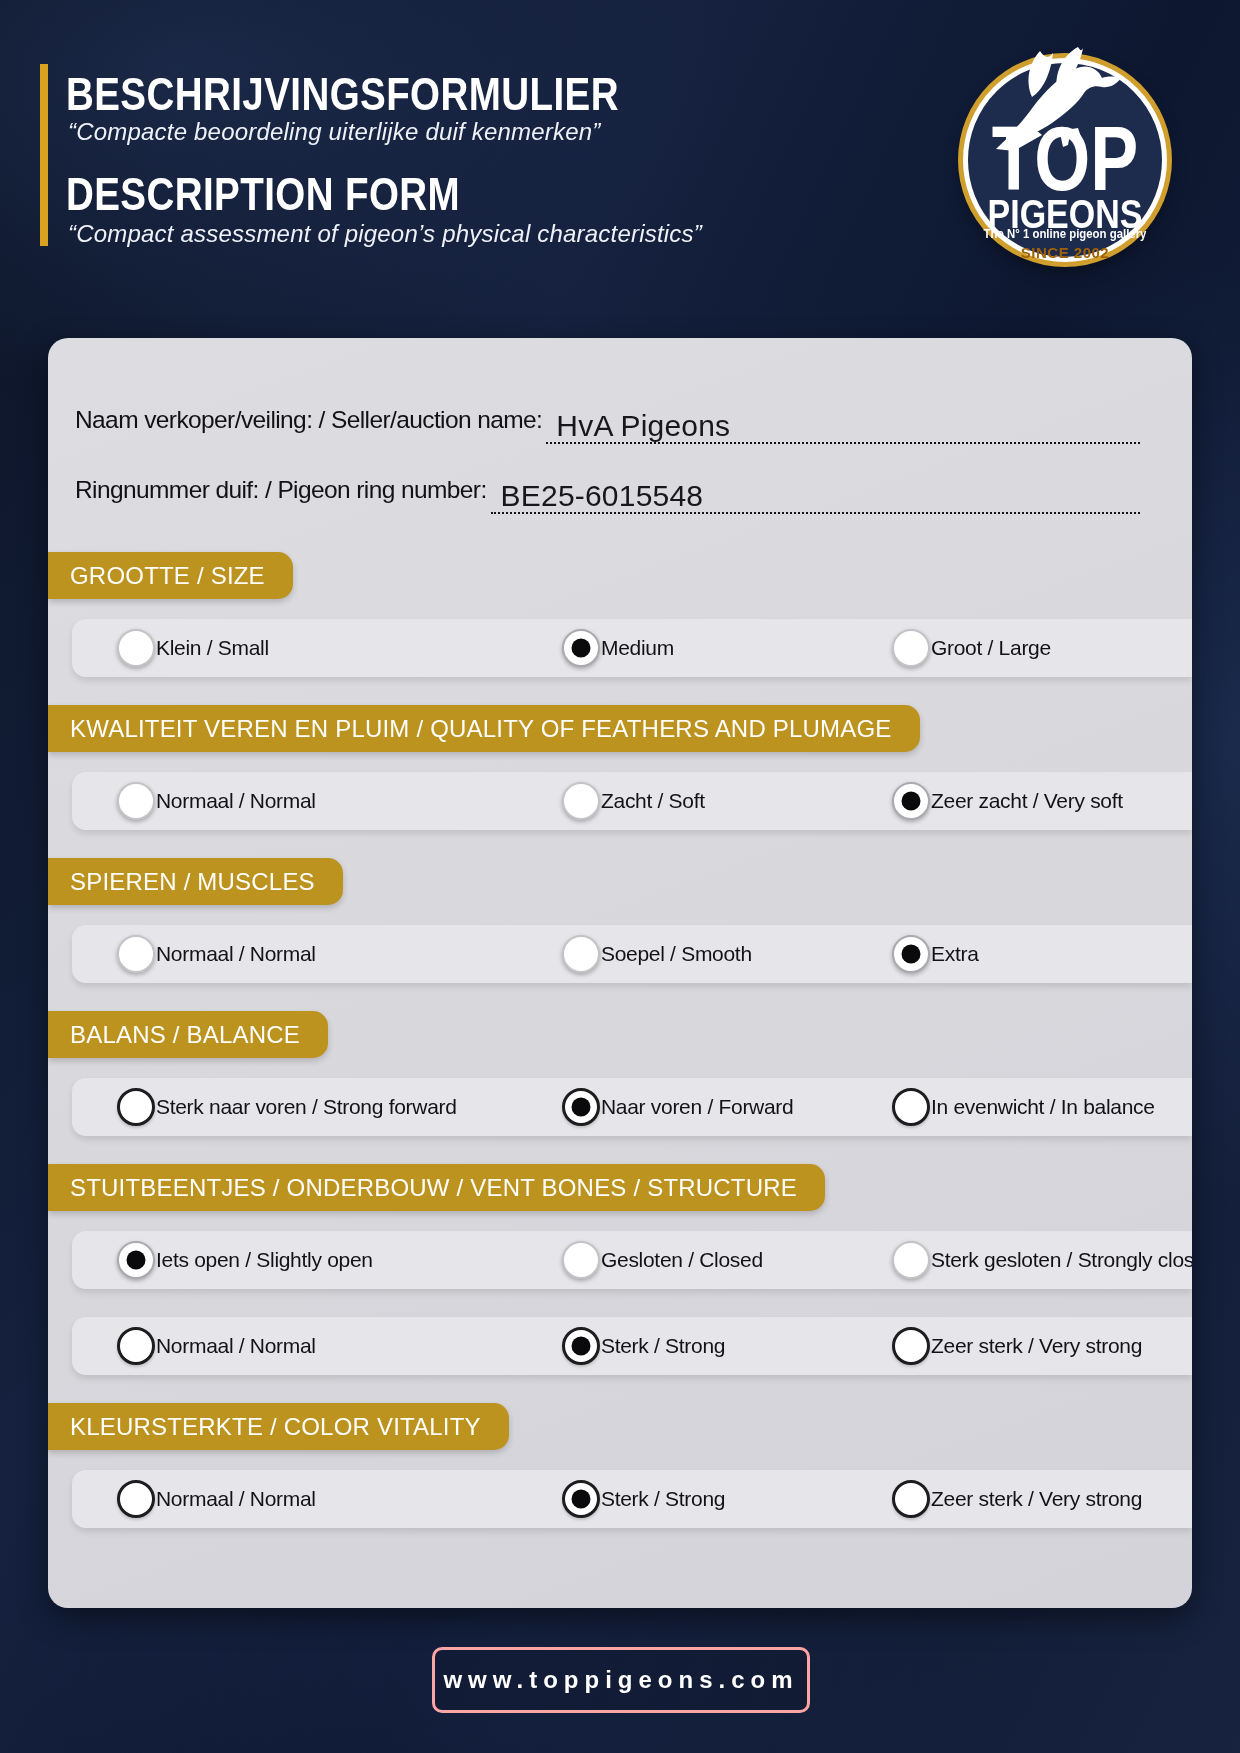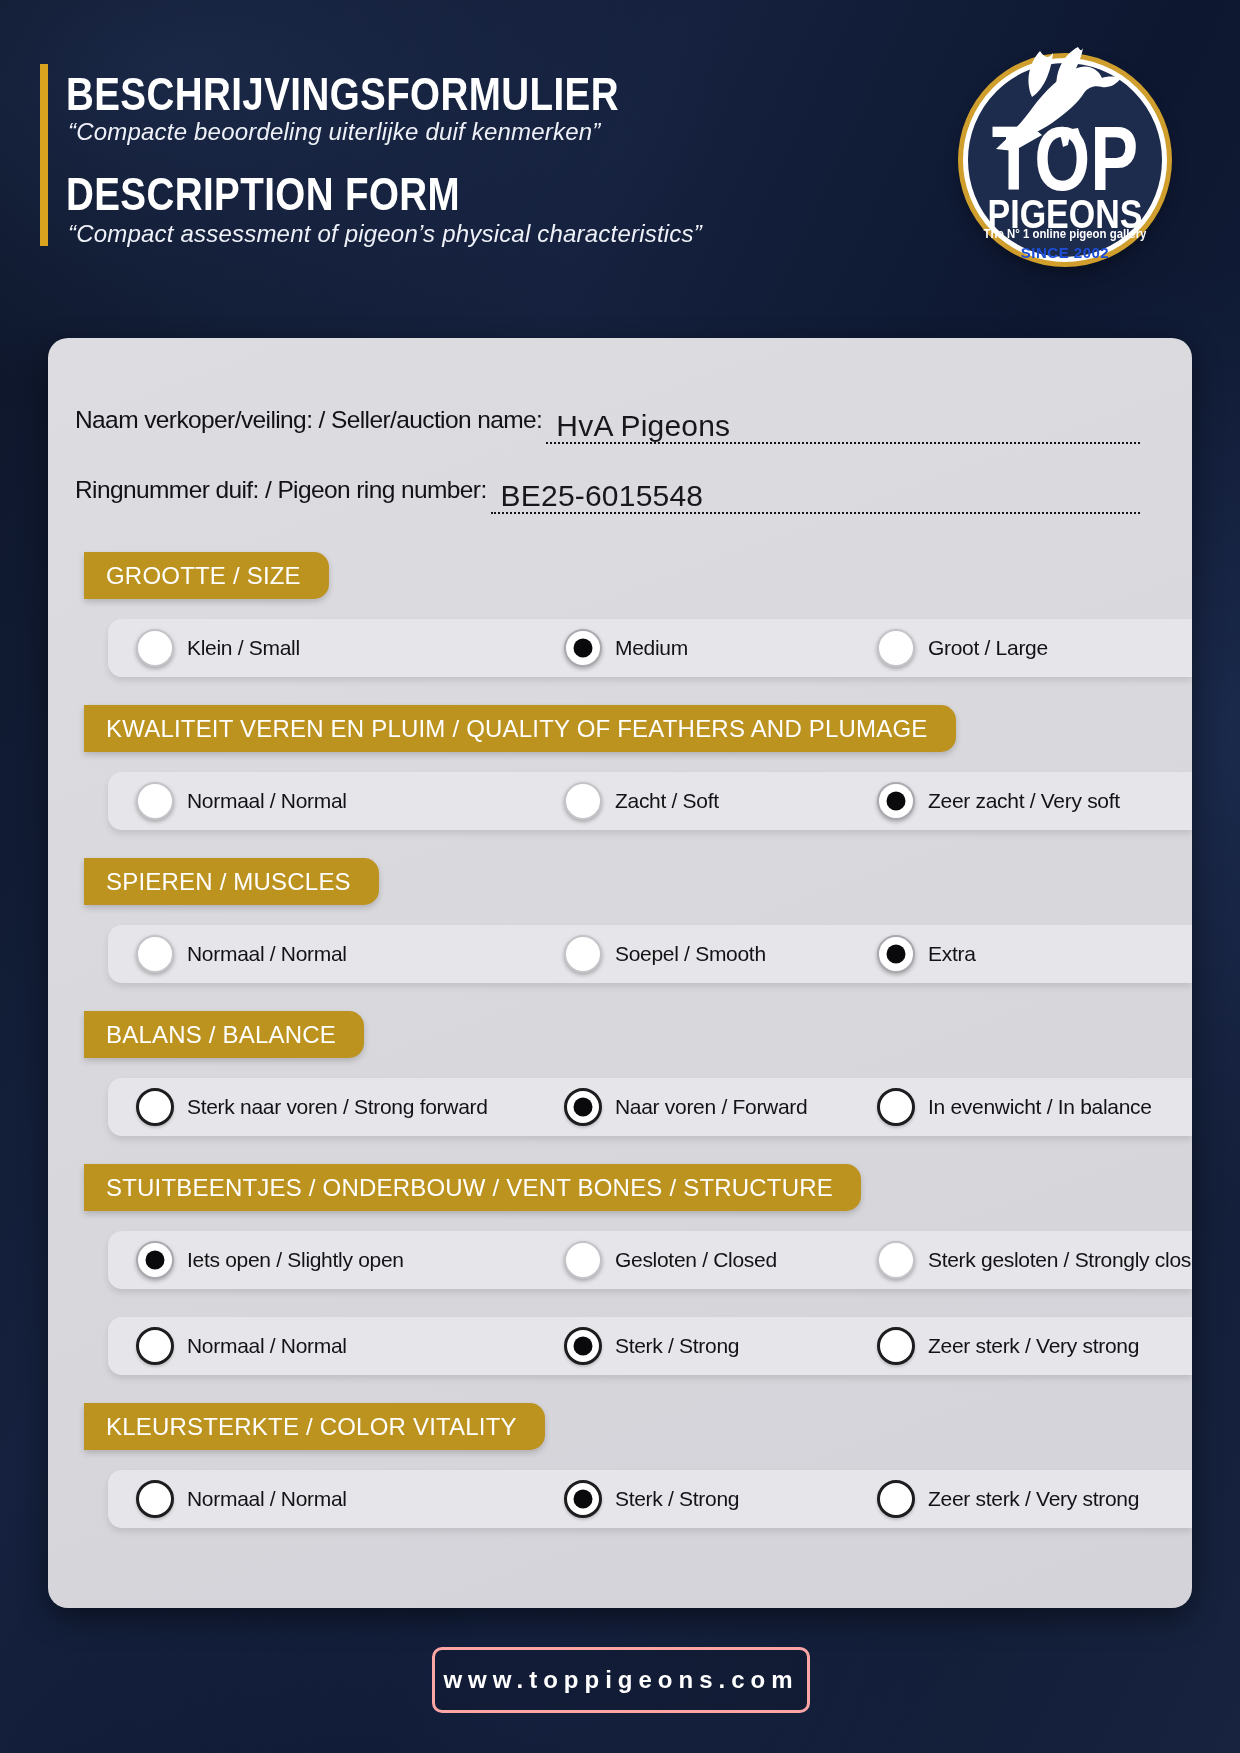--- a/index.html
+++ b/index.html
@@ -25,43 +25,43 @@
 
   
   .logo{position:absolute;left:963px;top:58px;width:204px;height:204px;}
   .logo-circle{position:absolute;inset:0;border-radius:50%;background:#1d2b4c;
                border:5px solid #fff;box-shadow:0 0 0 5px #cf9e2c,0 8px 18px rgba(0,0,0,.45);}
   .logo-text{position:absolute;width:100%;text-align:center;color:#fff;white-space:nowrap;}
   .logo-top{top:56px;font-size:90px;font-weight:900;letter-spacing:0;
             transform:scaleX(.8);transform-origin:center top;line-height:1;}
   .logo-pigeons{top:136px;font-size:40px;font-weight:900;transform:scaleX(.85);transform-origin:center top;line-height:1;}
   .logo-tagline{top:169px;font-size:12px;font-weight:700;transform:scaleX(.95);transform-origin:center top;}
-  .logo-since{top:186px;font-size:15px;font-weight:800;color:#1d4ed8;letter-spacing:.5px;}
+  .logo-since{top:186px;font-size:15px;font-weight:800;color:#a16207;letter-spacing:.5px;}
   .dove{position:absolute;left:27px;top:-13px;width:146px;height:108px;}
 
   
   .card{position:absolute;left:48px;top:338px;width:1144px;height:1270px;border-radius:20px;
         background:linear-gradient(160deg,#dcdce1 0%,#d7d7dc 55%,#d3d3d9 100%);
         overflow:hidden;box-shadow:0 10px 30px rgba(0,0,0,.45);}
 
   .field{position:absolute;left:27px;right:52px;display:flex;align-items:center;height:50px;}
   .field-1{top:58px;}
   .field-2{top:128px;}
   .field-label{font-size:24.5px;color:#121216;letter-spacing:-.6px;white-space:nowrap;padding-bottom:3px;}
   .field-line{flex:1;border-bottom:2px dotted #141414;margin-left:4px;padding:0 0 1px 10px;margin-top:8px;}
   .field-value{font-size:30px;color:#18181c;letter-spacing:.2px;display:inline-block;transform:translateY(2px);}
 
   .sections{position:absolute;left:0;right:0;top:214px;}
-  .section{margin-bottom:28px;padding-left:36px;}
+  .section{margin-bottom:28px;}
   .badge{display:inline-block;background:#bd9320;color:#fff;font-size:24px;line-height:47px;height:47px;
          padding:0 28px 0 22px;border-radius:0 15px 15px 0;letter-spacing:.2px;white-space:nowrap;
          box-shadow:0 3px 6px rgba(0,0,0,.18);}
   .row{margin:20px 0 0 24px;height:58px;background:#e6e6ea;border-radius:14px 0 0 14px;
        display:flex;align-items:center;box-shadow:0 4px 6px rgba(0,0,0,.10);}
-  .opt{display:flex;align-items:center;gap:13px;padding-left:28px;flex:none;}
+  .opt{display:flex;align-items:center;gap:1px;padding-left:28px;flex:none;margin-left:17px;}
   .opt-1{width:400px;}
   .opt-2{width:285px;}
   .opt-3{flex:1;}
   .opt-label{font-size:21px;color:#131316;letter-spacing:-.3px;white-space:nowrap;}
   .radio{width:38px;height:38px;border-radius:50%;background:#fff;position:relative;flex:none;box-sizing:border-box;}
   .radio.soft{border:2px solid #c3c3c8;box-shadow:0 2px 4px rgba(0,0,0,.28);}
   .radio.dark{border:3px solid #1d1d20;box-shadow:0 2px 3px rgba(0,0,0,.18);}
   .radio.sel.soft{border-color:#a9a9af;}
   .radio.sel::after{content:"";position:absolute;left:50%;top:50%;width:19px;height:19px;
                     transform:translate(-50%,-50%);border-radius:50%;background:#0a0a0c;}

